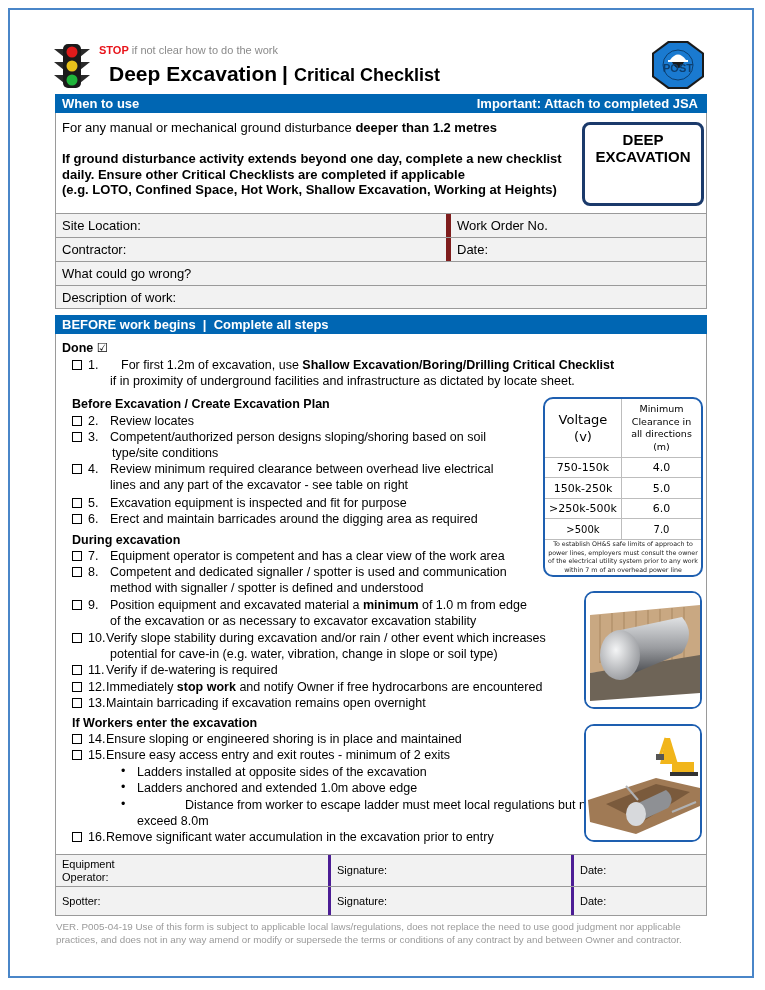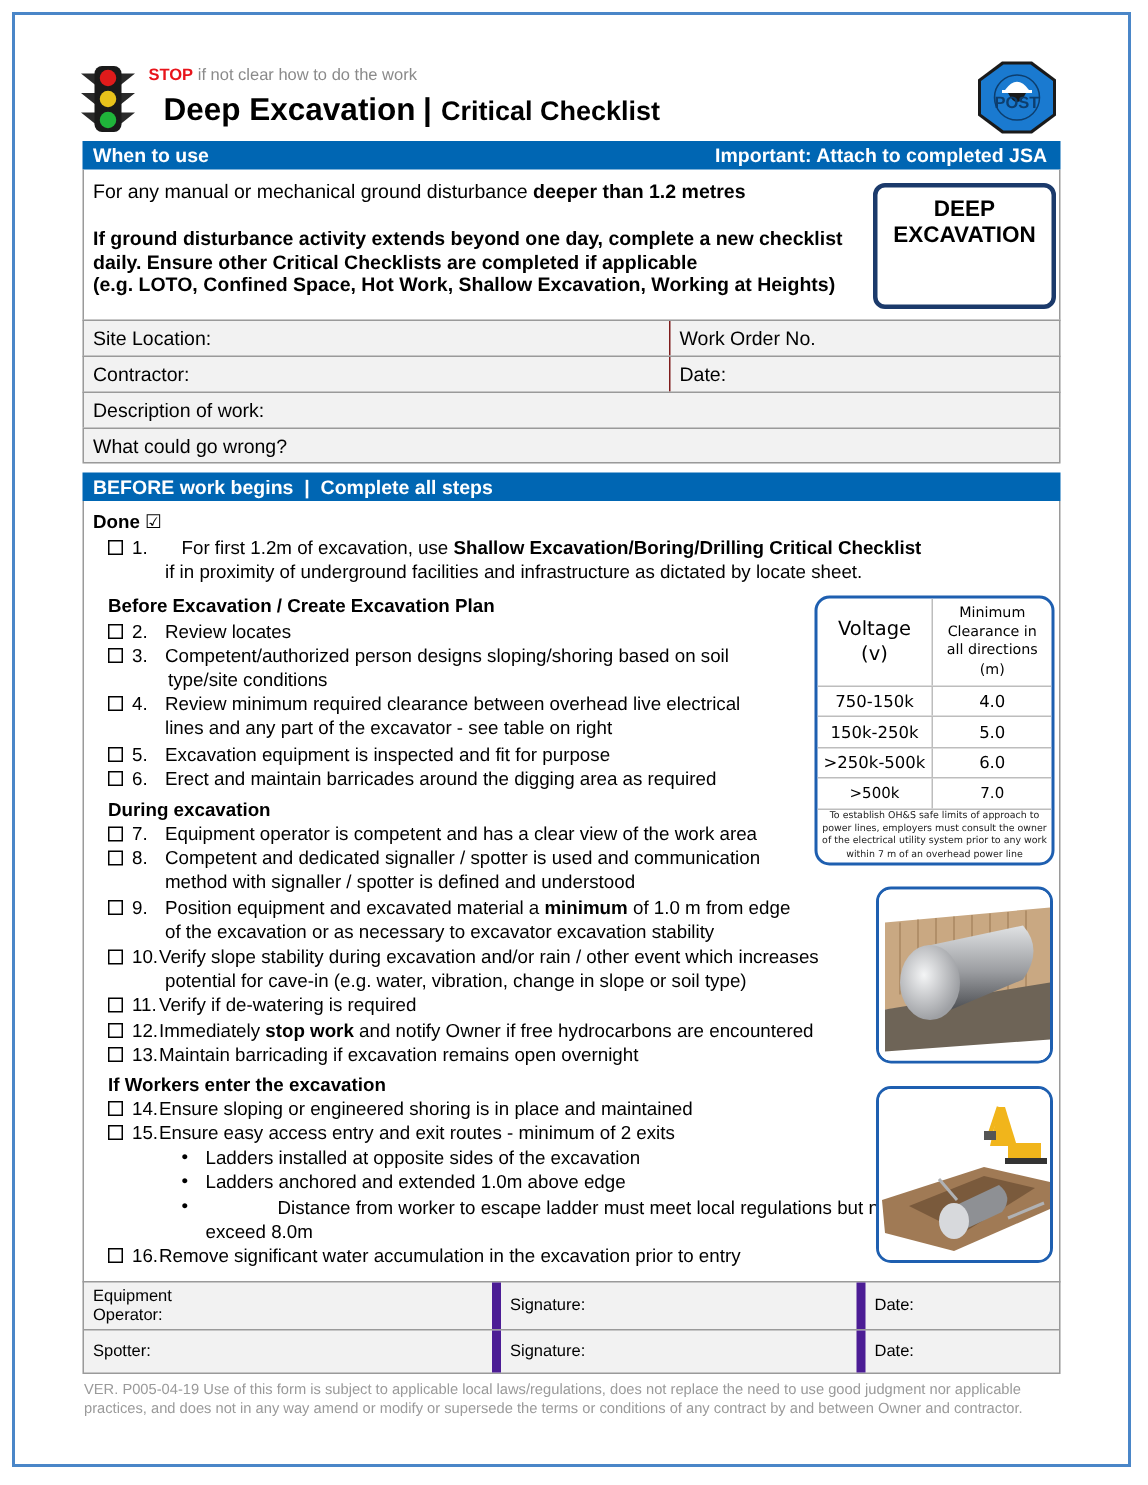--- a/index.html
+++ b/index.html
@@ -30,21 +30,21 @@
   .danger-sign { position: absolute; left: 582px; top: 122px; width: 122px; height: 84px; border: 3px solid #1b3a6b; border-radius: 8px; background: #fff; overflow: hidden; }
   .danger-top { height: 35px; background: #000; position: relative; }
   .danger-oval { position: absolute; left: 8px; top: 4px; width: 100px; height: 27px; background: #e2141b; border: 2px solid #fff; border-radius: 50%; color: #fff; font-weight: bold; font-size: 15px; text-align: center; line-height: 23px; }
   .danger-bottom { text-align: center; font-weight: bold; font-size: 15px; line-height: 17px; padding-top: 6px; }
 
   
   .form-grid { position: absolute; left: 55px; top: 213px; width: 652px; background: #f2f2f2; }
   .frow { position: relative; height: 24px; border: 1px solid #9a9a9a; border-bottom: none; font-size: 13px; line-height: 23px; }
   .frow:last-child { border-bottom: 1px solid #9a9a9a; }
   .fcell { position: absolute; top: 0; bottom: 0; padding-left: 6px; }
-  .fcell.split { border-left: 1px solid #7f1d1d; }
+  .fcell.split { border-left: 5px solid #7f1d1d; }
 
   
   .cl { position: absolute; font-size: 12.5px; line-height: 16.3px; white-space: nowrap; }
   .cb { display: inline-block; width: 10px; height: 10px; border: 1px solid #000; margin-right: 6px; vertical-align: -1px; }
   .num { display: inline-block; }
   .heading { position: absolute; left: 72px; font-weight: bold; font-size: 12.5px; white-space: nowrap; }
   .bullet { position: absolute; font-size: 12.5px; white-space: nowrap; }
 
   
   .vtable { position: absolute; left: 543px; top: 397px; width: 160px; height: 180px; border: 2px solid #1e5fb0; border-radius: 10px; overflow: hidden; background: #fff; font-family: "DejaVu Sans", sans-serif; }
@@ -53,21 +53,21 @@
   .vt-c2 { position: absolute; left: 77px; right: 0; top: 0; bottom: 0; text-align: center; }
   .vt-note { position: absolute; left: 2px; right: 2px; top: 141px; font-size: 6.3px; line-height: 8.5px; text-align: center; color: #222; }
 
   .photo { position: absolute; width: 118px; height: 118px; border: 2.5px solid #1e5fb0; border-radius: 10px; overflow: hidden; background: #fff; }
 
   
   .sig-grid { position: absolute; left: 55px; top: 854px; width: 652px; background: #f2f2f2; }
   .srow { position: relative; border: 1px solid #9a9a9a; border-bottom: none; font-size: 11px; }
   .srow:last-child { border-bottom: 1px solid #9a9a9a; }
   .scell { position: absolute; top: 0; bottom: 0; padding-left: 6px; display: flex; align-items: center; line-height: 13px; }
-  .scell.bl { border-left: 6px solid #4c1d95; }
+  .scell.bl { border-left: 3px solid #4c1d95; }
 
   .footer-note { position: absolute; left: 56px; top: 921px; width: 660px; font-size: 9.8px; line-height: 12.5px; color: #9a9a9a; }
 </style>
 </head>
 <body>
 
 <div class="page-frame"></div>
 
 <svg class="traffic-light" viewBox="0 0 40 46">
   <path d="M2 6 L12 6 L12 14 Z M2 19 L12 19 L12 27 Z M2 32 L12 32 L12 40 Z" fill="#2a2a2a"></path>
@@ -119,24 +119,24 @@
 <div class="form-grid">
   <div class="frow">
     <div class="fcell" style="left:0; width:390px;">Site Location:</div>
     <div class="fcell split" style="left:390px; right:0;">Work Order No.</div>
   </div>
   <div class="frow">
     <div class="fcell" style="left:0; width:390px;">Contractor:</div>
     <div class="fcell split" style="left:390px; right:0;">Date:</div>
   </div>
   <div class="frow">
+    <div class="fcell" style="left:0; right:0;">What could go wrong?</div>
+  </div>
+  <div class="frow">
     <div class="fcell" style="left:0; right:0;">Description of work:</div>
-  </div>
-  <div class="frow">
-    <div class="fcell" style="left:0; right:0;">What could go wrong?</div>
   </div>
 </div>
 
 <div class="bar" style="top:315px;">
   <span style="white-space:pre;">BEFORE work begins  |  Complete all steps</span>
 </div>
 
 <div class="box" style="top:334px; height:520px;"></div>
 
 <div class="cl bold" style="left:62px; top:340px;">

